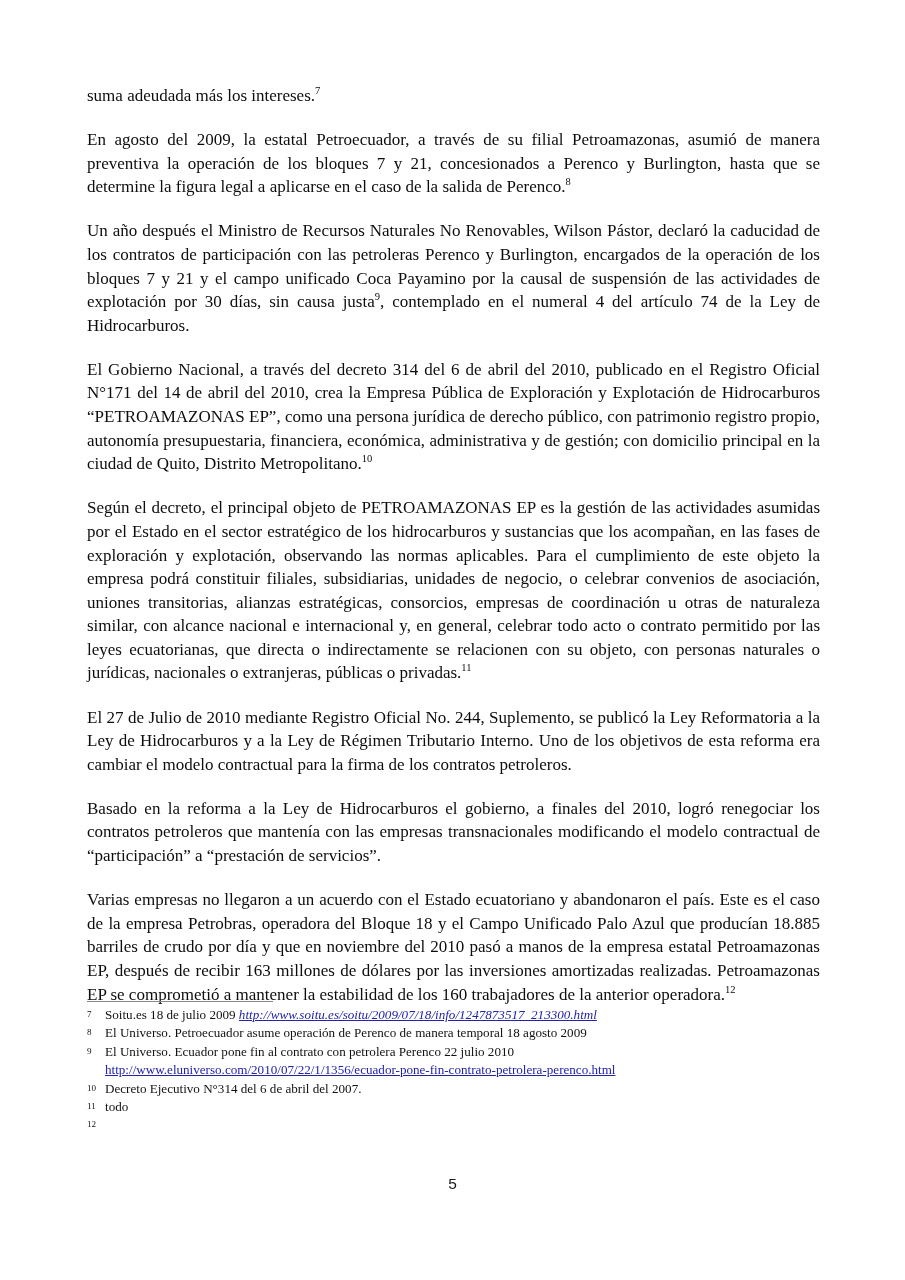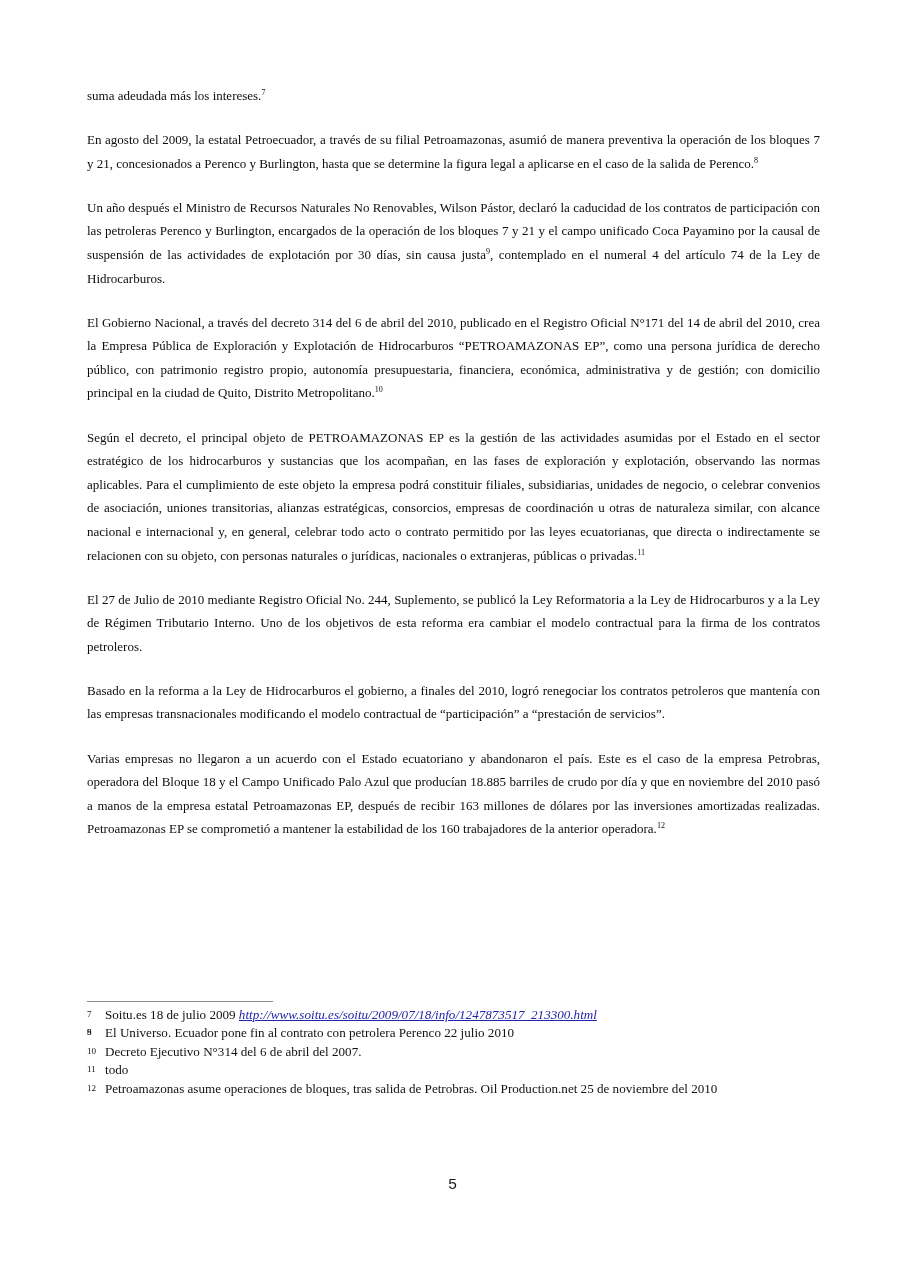--- a/index.html
+++ b/index.html
@@ -18,21 +18,21 @@
     color: #000000;
   }
   .body-area {
     position: absolute;
     left: 87px;
     top: 84px;
     width: 733px;
   }
   p.para {
     margin: 0 0 20.5px 0;
-    font-size: 13px;
+    font-size: 17px;
     line-height: 23.6px;
     text-align: justify;
     text-justify: inter-word;
     -webkit-hyphens: none;
     hyphens: none;
     color: #0d0d0d;
   }
   p.para:last-child {
     margin-bottom: 1px;
   }
@@ -128,37 +128,37 @@
 
   <div class="footnote-area">
     <div class="fn-rule"></div>
     <ul class="fn-list">
 
       <li class="fn-item">
         <span class="fn-num">7</span><span class="fn-text">Soitu.es 18 de julio 2009  </span><a class="fn-link" href="#">http://www.soitu.es/soitu/2009/07/18/info/1247873517_213300.html</a>
       </li>
 
       <li class="fn-item">
-        <span class="fn-num">8</span>
+        <span class="fn-num">8</span><span class="fn-text"> El Universo. Petroecuador asume operación de Perenco de manera temporal 18 agosto 2009</span>
       </li>
 
       <li class="fn-item">
-        <span class="fn-num">9</span><span class="fn-text">El Universo. Ecuador pone fin al contrato con petrolera Perenco 22 julio 2010</span>
+        <span class="fn-num">9</span><span class="fn-text">El Universo. Ecuador pone fin al contrato con petrolera Perenco 22 julio 2010</span><a class="fn-block-link" href="#">http://www.eluniverso.com/2010/07/22/1/1356/ecuador-pone-fin-contrato-petrolera-perenco.html</a>
       </li>
 
       <li class="fn-item">
         <span class="fn-num">10</span><span class="fn-text">Decreto Ejecutivo N°314 del 6 de abril del 2007.</span>
       </li>
 
       <li class="fn-item">
         <span class="fn-num">11</span><span class="fn-text">todo</span>
       </li>
 
       <li class="fn-item">
-        <span class="fn-num">12</span><span class="fn-text">Petroamazonas asume operaciones de bloques, tras salida de Petrobras. Oil Production.net 25 de noviembre del 2010</span>
+        <span class="fn-num">12</span>
       </li>
 
     </ul>
   </div>
 
   <div class="page-number">5</div>
 
 </div>
 
 </body></html>

